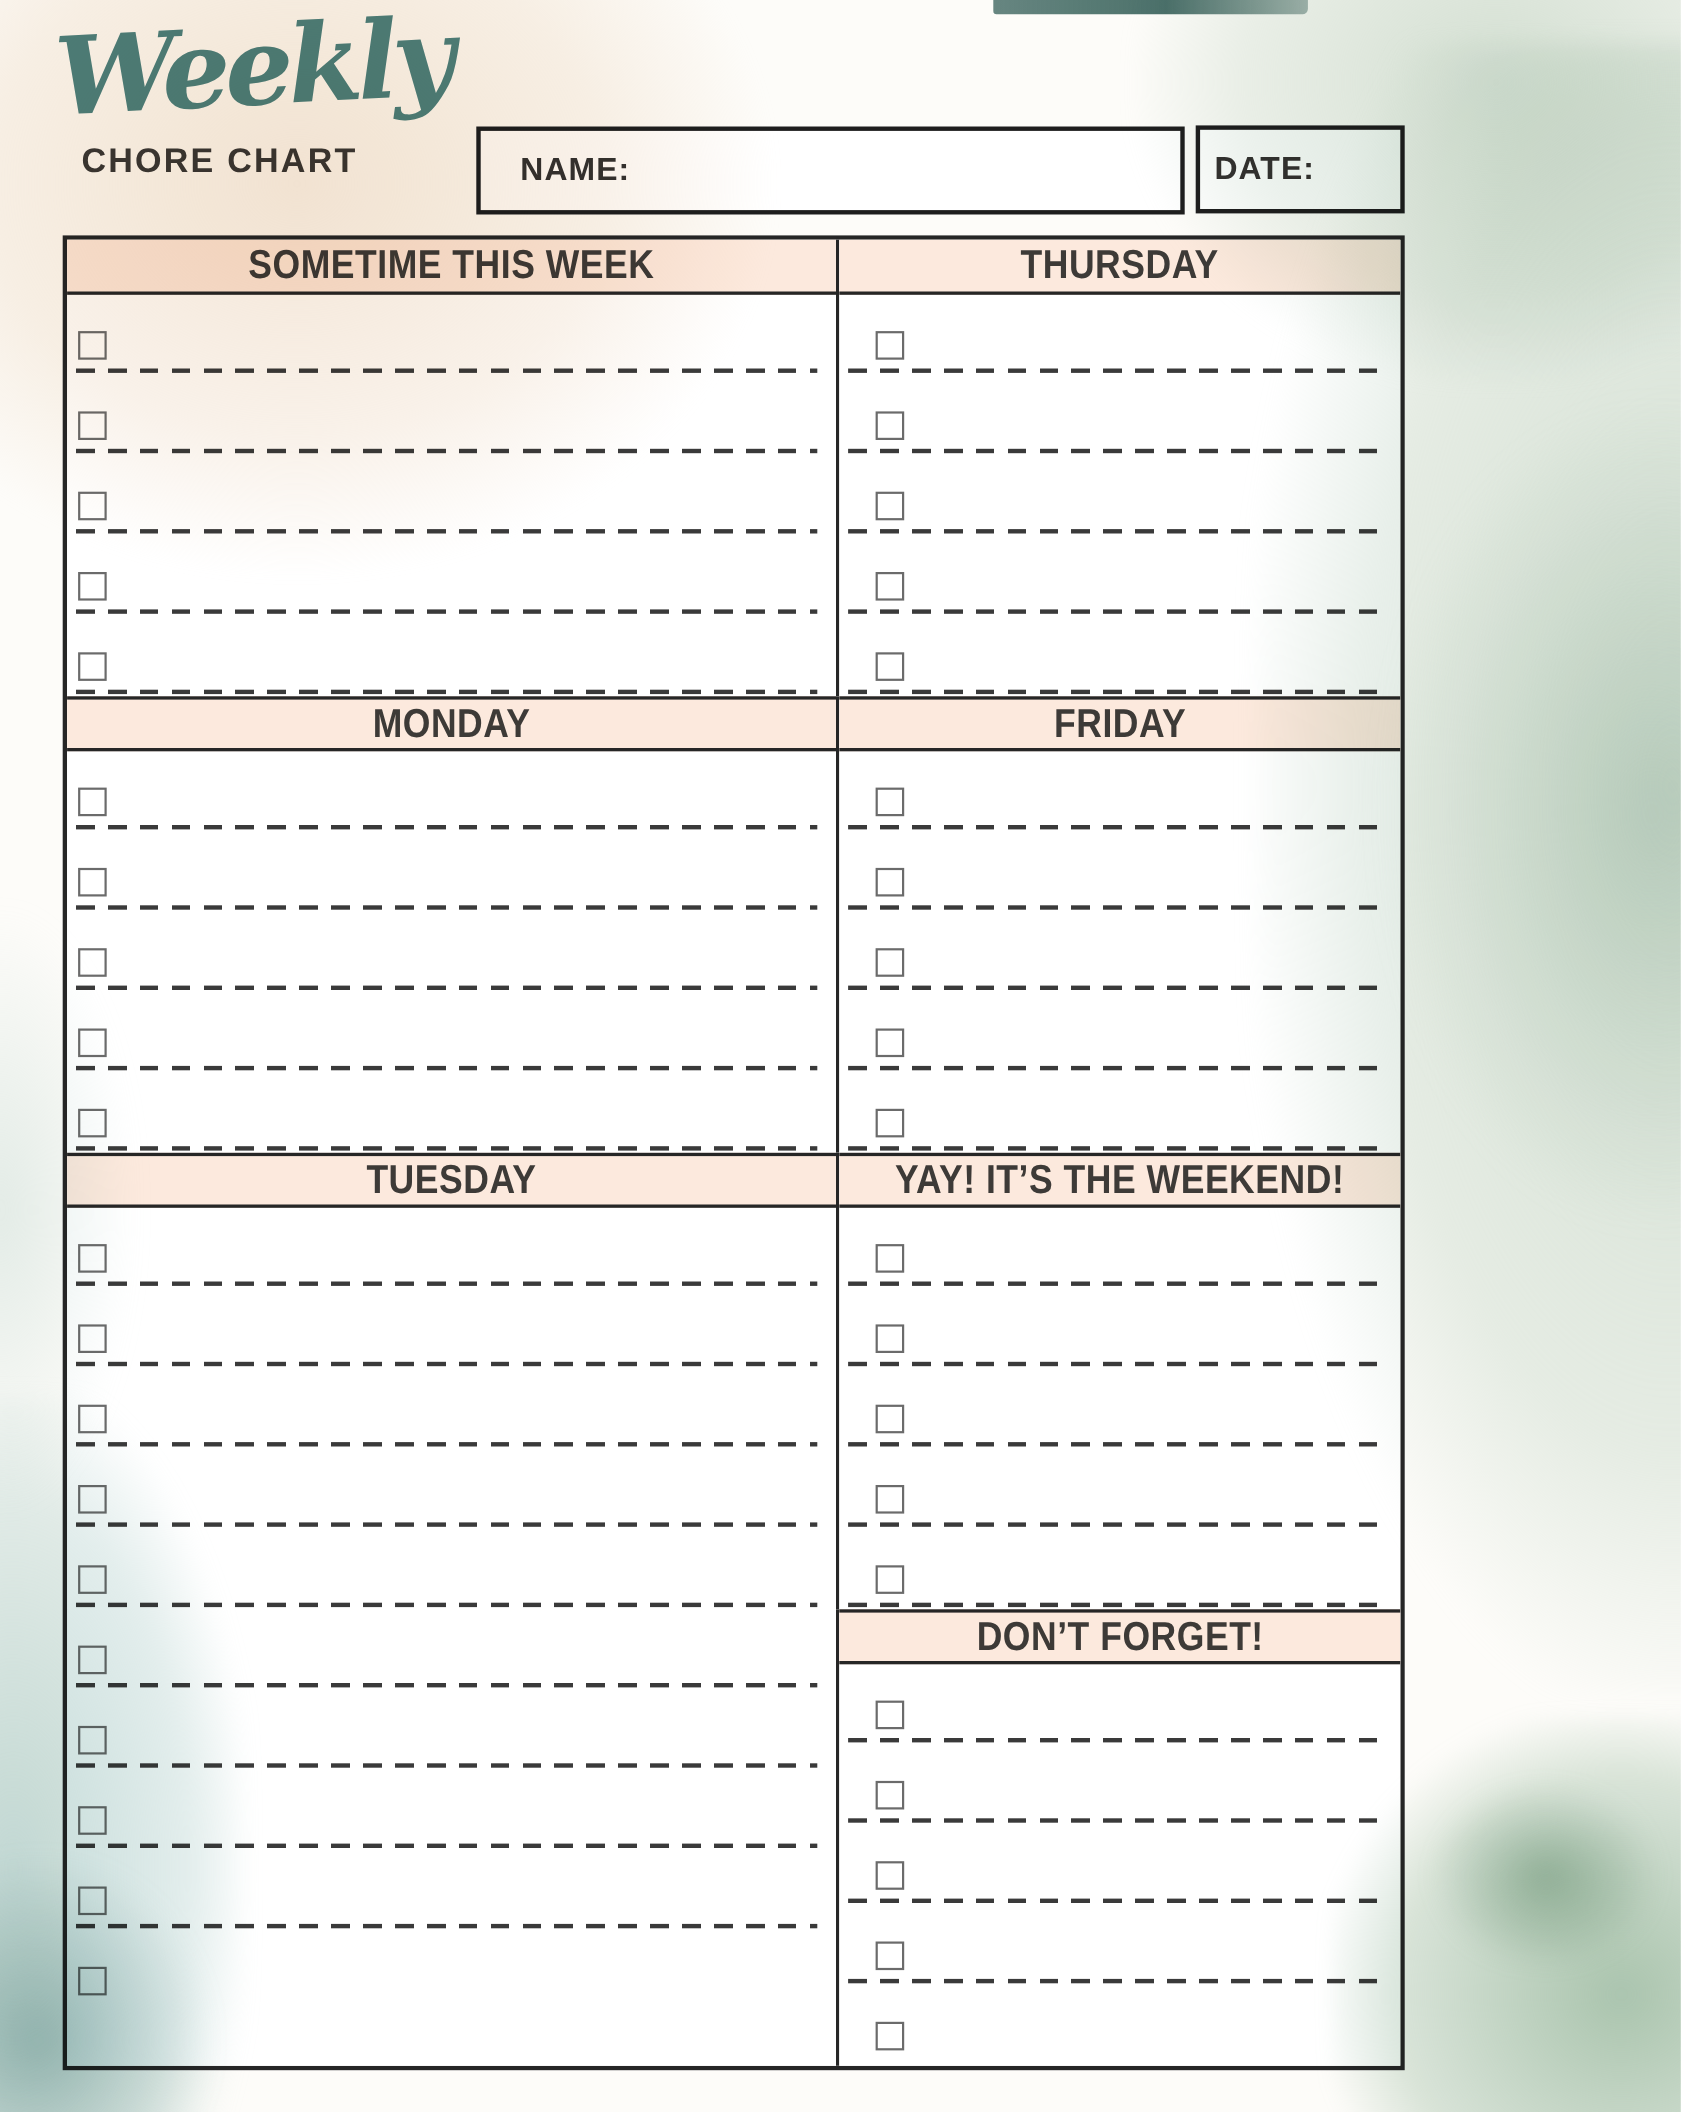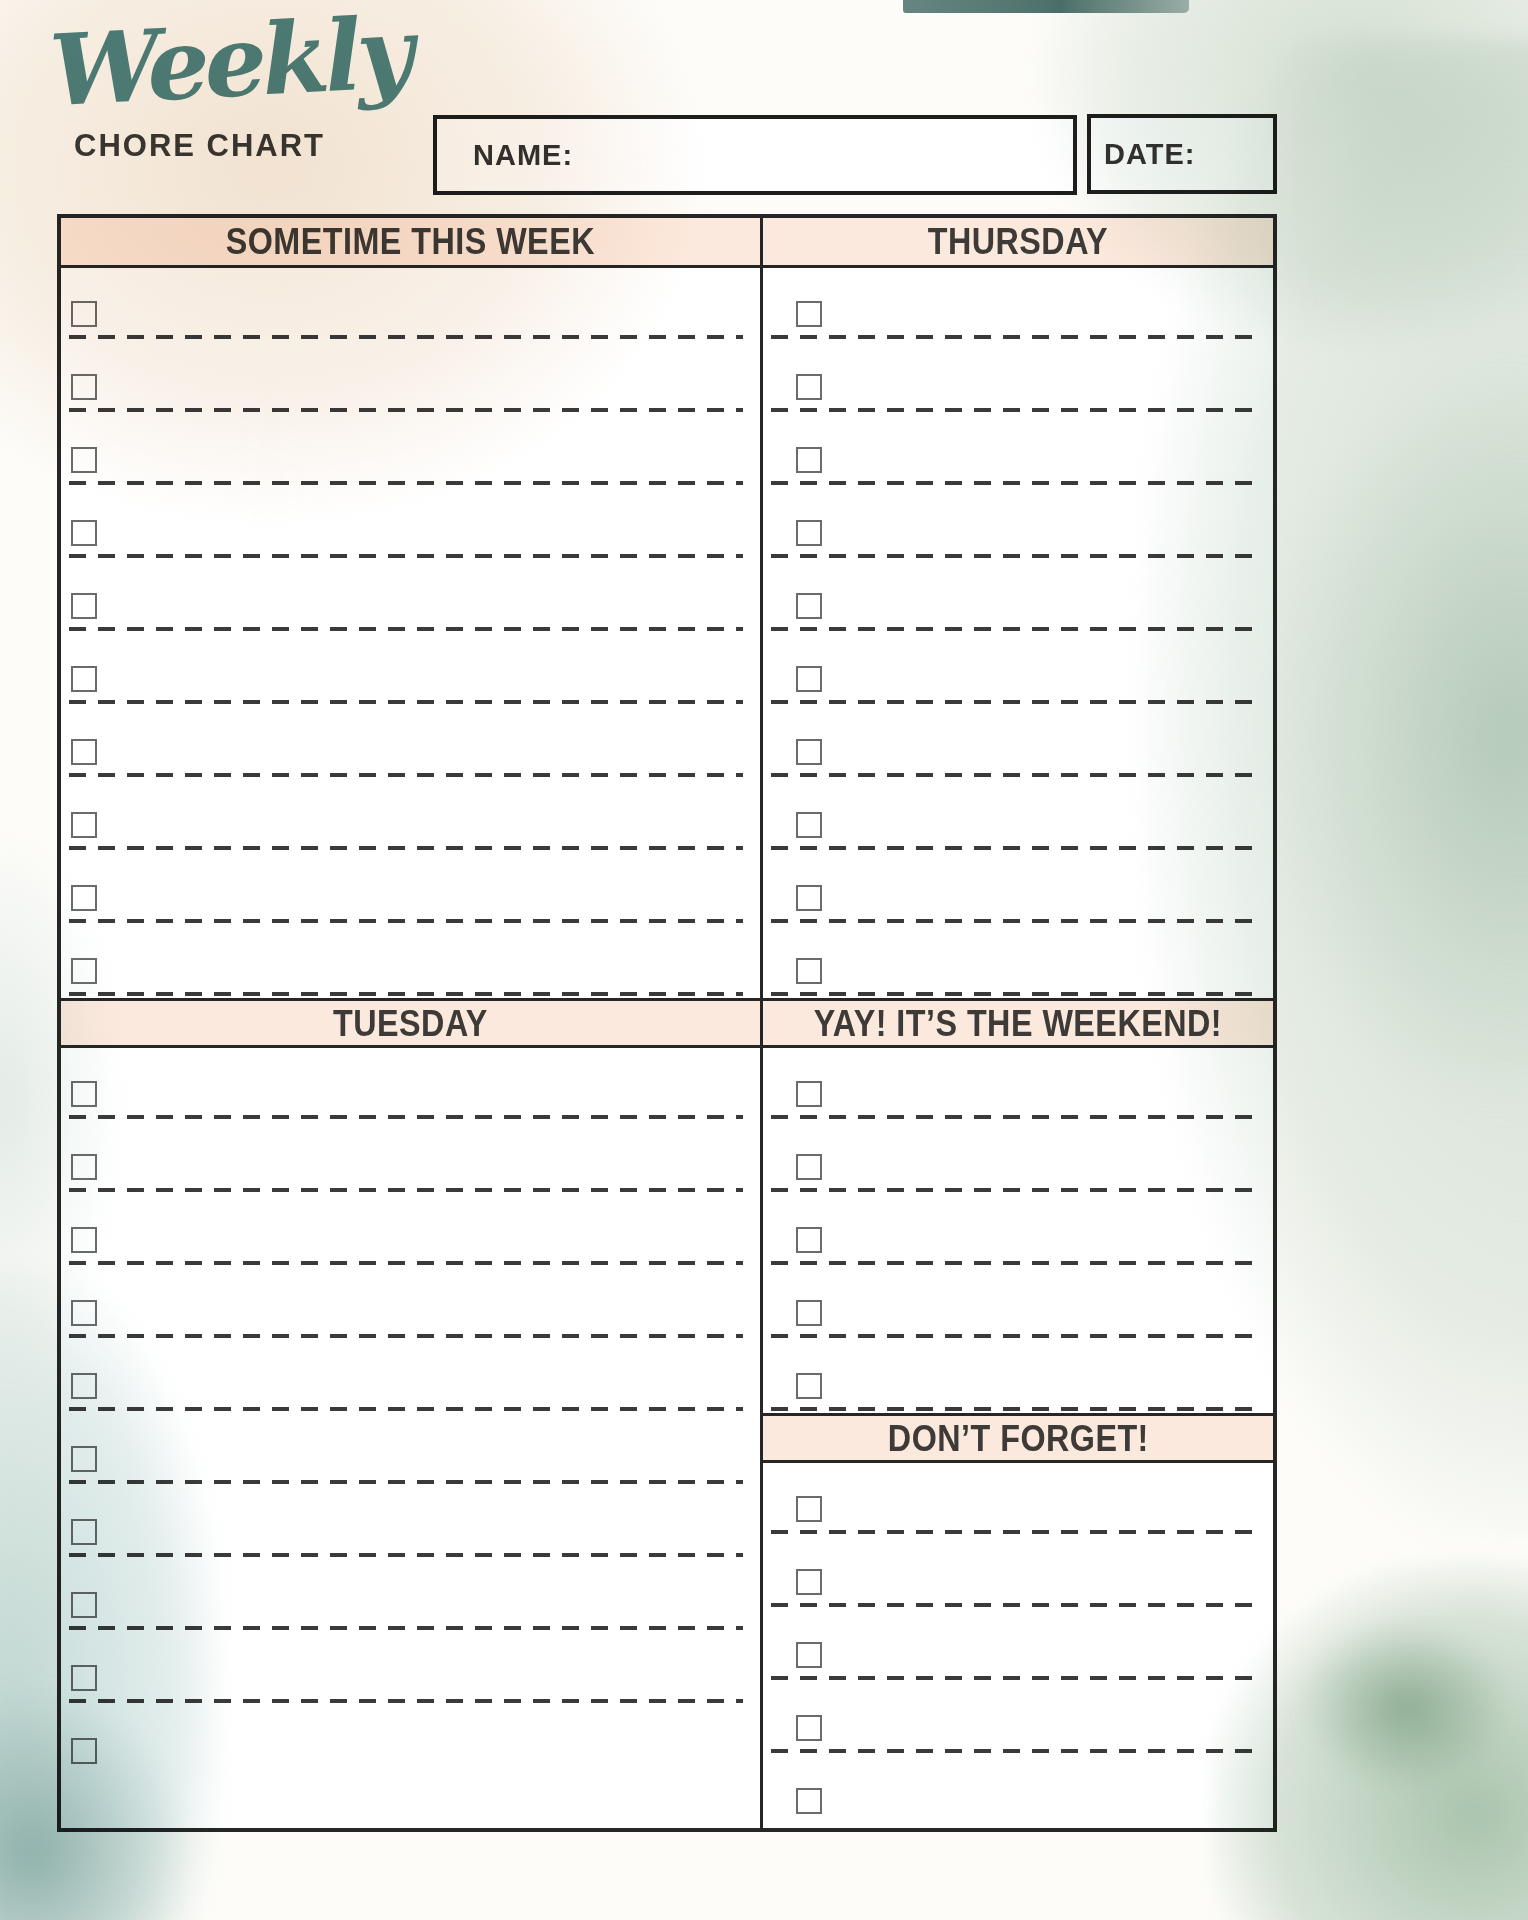--- a/index.html
+++ b/index.html
@@ -183,20 +183,23 @@
     <span class="checkbox" role="checkbox" aria-checked="false"></span>
     <span class="task-text"></span>
   </div>
         <div class="chore-row">
     <span class="checkbox" role="checkbox" aria-checked="false"></span>
     <span class="task-text"></span>
   </div>
       </div>
   </section>
     <section class="day-section left">
+    <div class="section-header">
+      <span class="section-title">MONDAY</span>
+    </div>
     <div class="rows">
         <div class="chore-row">
     <span class="checkbox" role="checkbox" aria-checked="false"></span>
     <span class="task-text"></span>
   </div>
         <div class="chore-row">
     <span class="checkbox" role="checkbox" aria-checked="false"></span>
     <span class="task-text"></span>
   </div>
         <div class="chore-row">
@@ -207,20 +210,23 @@
     <span class="checkbox" role="checkbox" aria-checked="false"></span>
     <span class="task-text"></span>
   </div>
         <div class="chore-row">
     <span class="checkbox" role="checkbox" aria-checked="false"></span>
     <span class="task-text"></span>
   </div>
       </div>
   </section>
     <section class="day-section right">
+    <div class="section-header">
+      <span class="section-title">FRIDAY</span>
+    </div>
     <div class="rows">
         <div class="chore-row">
     <span class="checkbox" role="checkbox" aria-checked="false"></span>
     <span class="task-text"></span>
   </div>
         <div class="chore-row">
     <span class="checkbox" role="checkbox" aria-checked="false"></span>
     <span class="task-text"></span>
   </div>
         <div class="chore-row">

